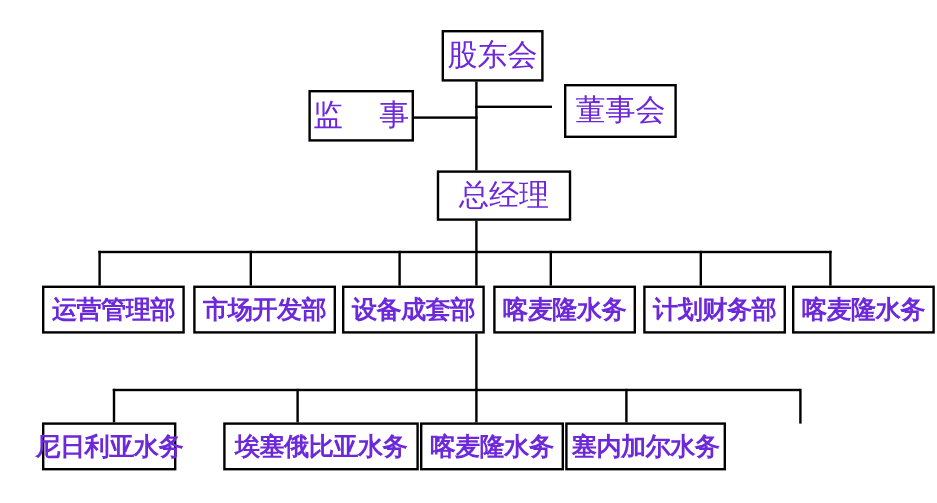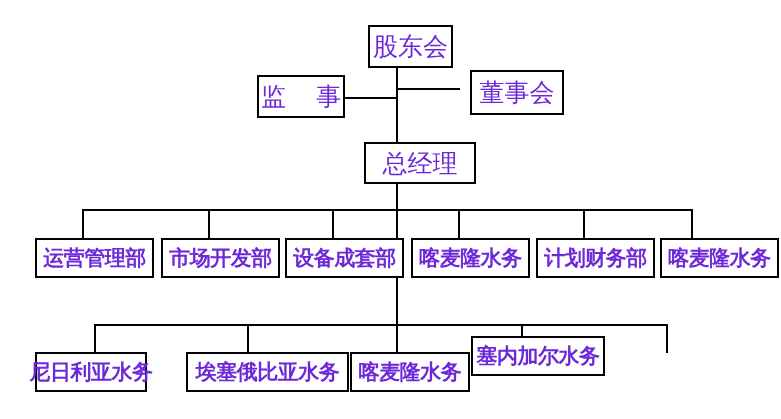--- a/index.html
+++ b/index.html
@@ -133,18 +133,18 @@
   </div>
 
   <div class="node tier-sub" style="left:174px; top:352px; width:163px; height:40px;">
     <span>埃塞俄比亚水务</span>
   </div>
 
   <div class="node tier-sub" style="left:338px; top:352px; width:120px; height:40px;">
     <span>喀麦隆水务</span>
   </div>
 
-  <div class="node tier-sub" style="left:459px; top:336px; width:134px; height:40px;">
+  <div class="node tier-sub" style="left:459px; top:352px; width:134px; height:40px;">
     <span>塞内加尔水务</span>
   </div>
 
 
 </div>
 
 </body></html>

